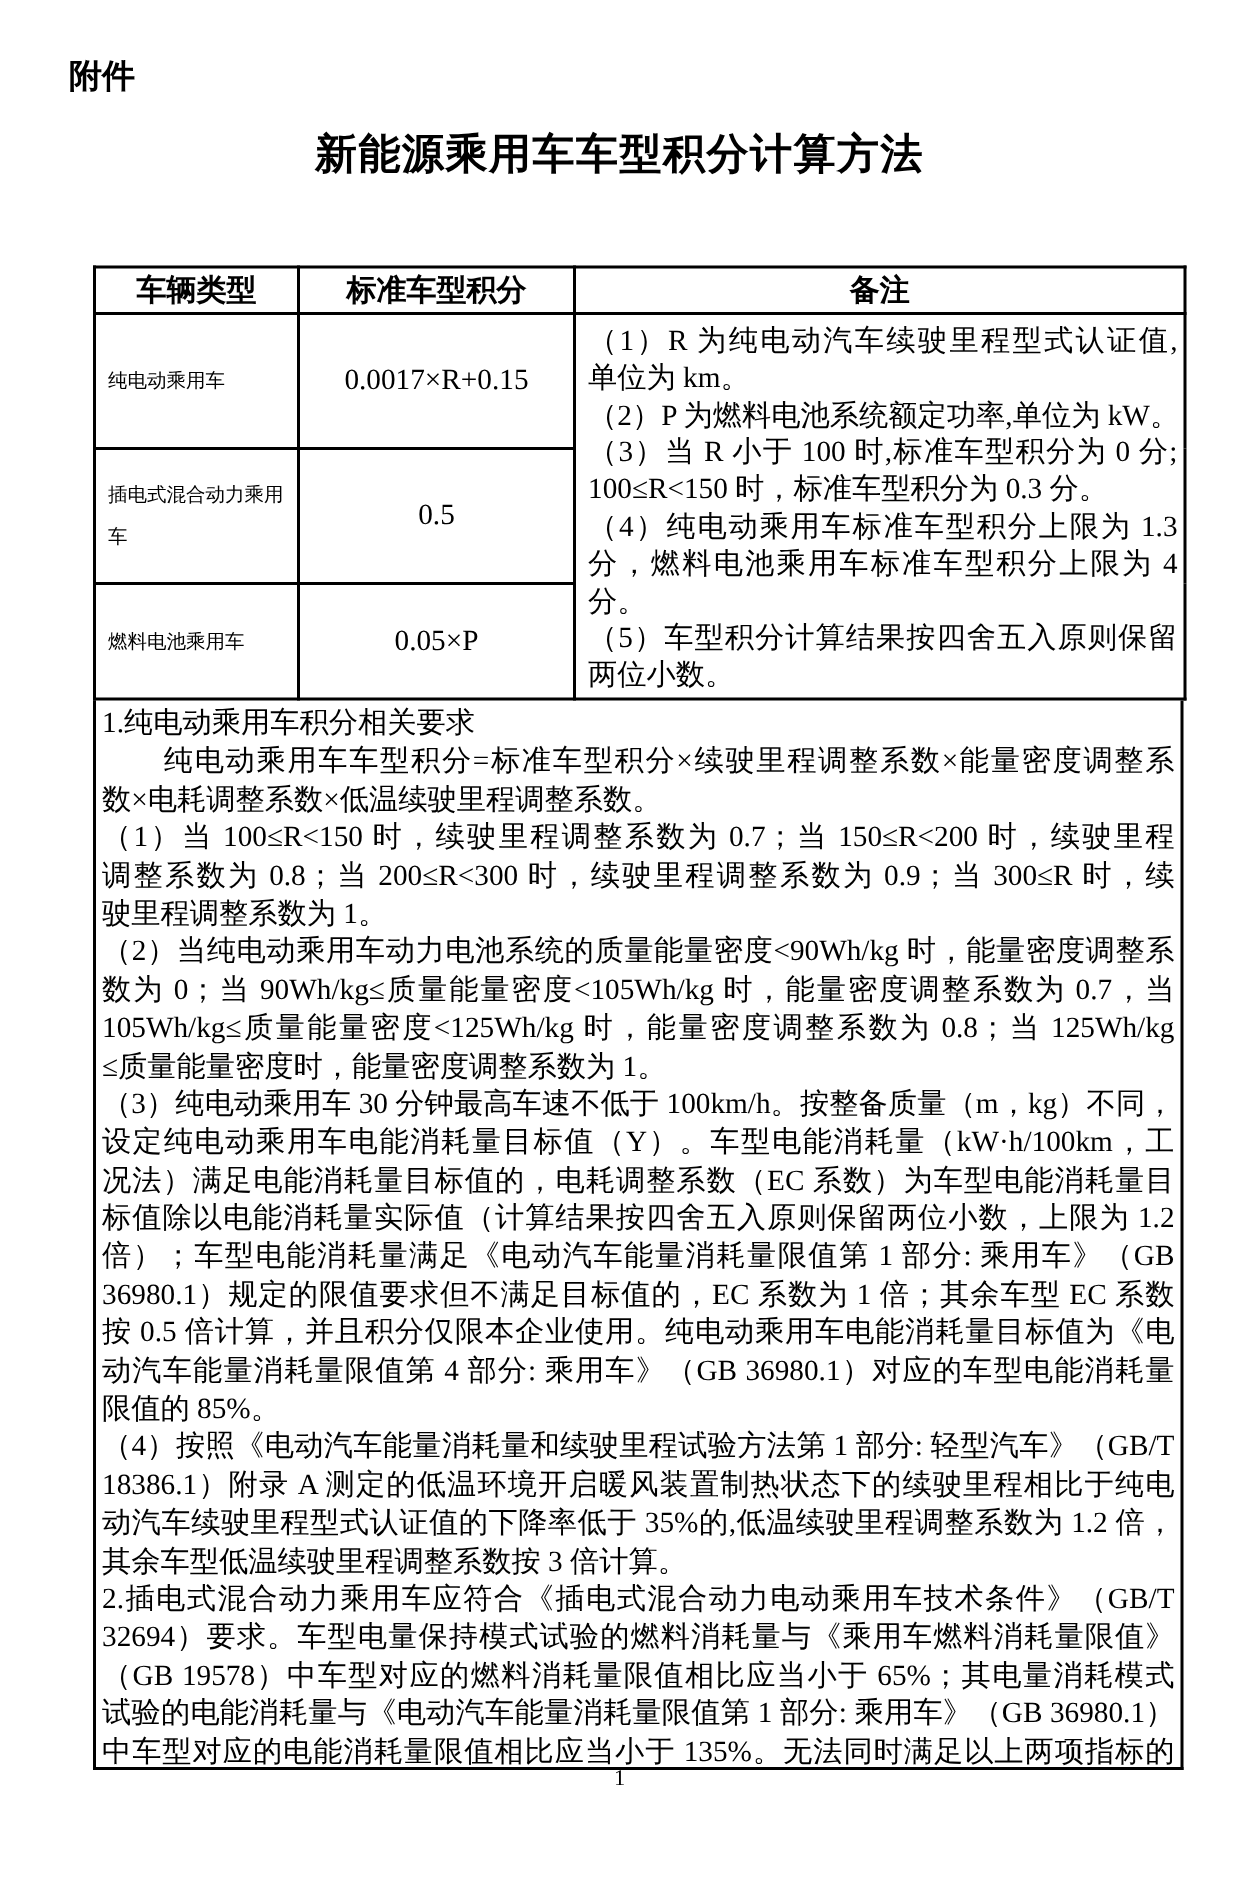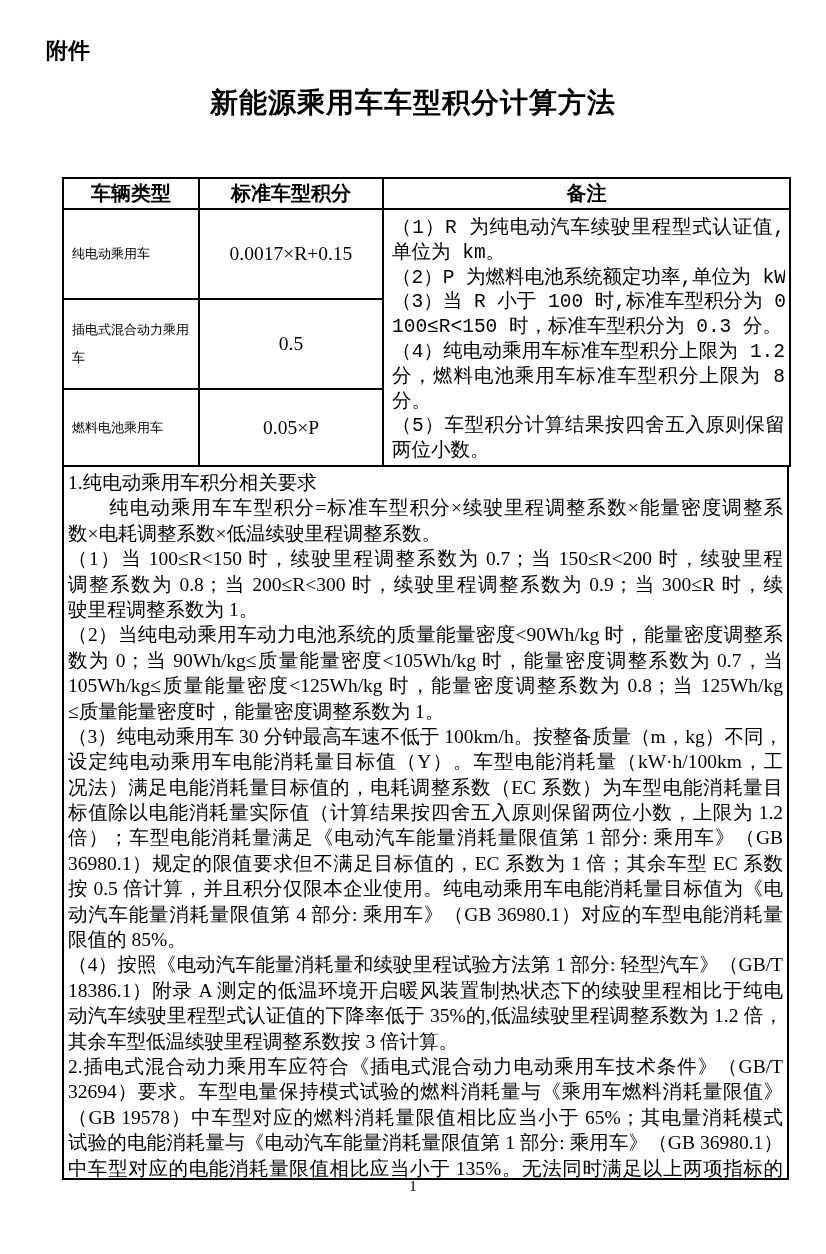--- a/index.html
+++ b/index.html
@@ -29,21 +29,21 @@
   .score-table th {
     font-size:20px; font-weight:bold; text-align:center;
     vertical-align:middle; padding:0; height:29px;
   }
   tr.r1 { height:90px; } tr.r2 { height:90px; } tr.r3 { height:77px; }
   td.type {
     font-size:13px; text-align:left; vertical-align:middle;
     padding:0 6px 0 8px; line-height:28px;
   }
   td.score { font-size:19.5px; text-align:center; vertical-align:middle; padding:0; }
-  td.remark { vertical-align:top; padding:6px 4px 0 8px;font-family:Liberation Mono, monospace; }
+  td.remark { vertical-align:top; padding:6px 4px 0 8px; }
   .line {
     font-size:19.5px; line-height:25.4px; height:25.4px;
     text-align:justify; text-align-last:justify;
     white-space:nowrap; overflow:hidden;
   }
   .line.end { text-align-last:left; }
   td.remark .line { line-height:24.8px; height:24.8px; }
   .body-box {
     box-sizing:border-box;
     width:727px; height:713px;
@@ -81,22 +81,22 @@
       <tbody>
         <tr class="r1">
           <td class="type">纯电动乘用车</td>
           <td class="score">0.0017×R+0.15</td>
           <td class="remark" rowspan="3" id="remark-cell">
               <div class="line">（1）R 为纯电动汽车续驶里程型式认证值,</div>
               <div class="line end">单位为 km。</div>
               <div class="line end">（2）P 为燃料电池系统额定功率,单位为 kW。</div>
               <div class="line">（3）当 R 小于 100 时,标准车型积分为 0 分;</div>
               <div class="line end">100≤R&lt;150 时，标准车型积分为 0.3 分。</div>
-              <div class="line">（4）纯电动乘用车标准车型积分上限为 1.2</div>
-              <div class="line">分，燃料电池乘用车标准车型积分上限为 8</div>
+              <div class="line">（4）纯电动乘用车标准车型积分上限为 1.3</div>
+              <div class="line">分，燃料电池乘用车标准车型积分上限为 4</div>
               <div class="line end">分。</div>
               <div class="line">（5）车型积分计算结果按四舍五入原则保留</div>
               <div class="line end">两位小数。</div>
             </td>
         </tr>
         <tr class="r2">
           <td class="type">插电式混合动力乘用车</td>
           <td class="score">0.5</td>
         </tr>
         <tr class="r3">

